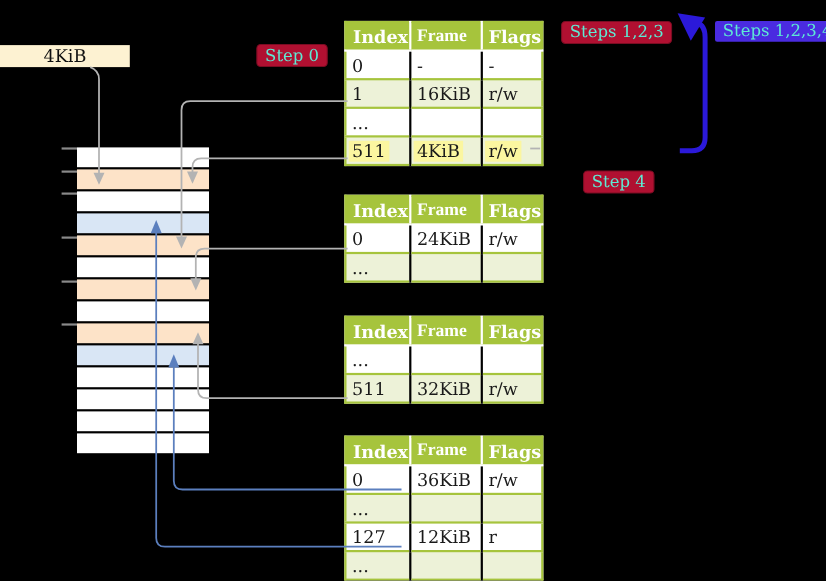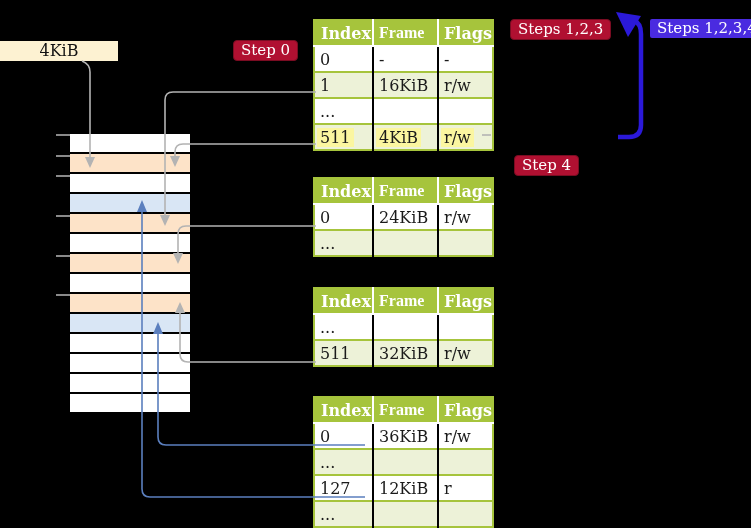--- a/index.html
+++ b/index.html
@@ -23,29 +23,29 @@
     position:relative;width:751px;height:528px;background:var(--c-bg);
     font-family:"DejaVu Serif", serif; overflow:hidden;
   }
   #overlay{position:absolute;left:0;top:0;z-index:6;pointer-events:none;}
 
   .box4kib{
     position:absolute;left:0;top:41px;width:118px;height:20px;z-index:3;
     background:var(--c-cream);color:#111;font-size:16px;line-height:20px;text-align:center;
   }
   .badge{
-    position:absolute;z-index:3;color:#ffffff;font-size:15px;line-height:17px;
+    position:absolute;z-index:3;color:#5eead4;font-size:15px;line-height:17px;
     padding:1px 7px;white-space:nowrap;
   }
   .badge.crimson{background:var(--c-crimson);border:1px solid var(--c-crimson_border);border-radius:4px;}
   .badge.blue{background:var(--c-bluebadge);border-radius:2px;}
   #b-step0{left:189px;top:40px;margin-left:44px;}
   #b-steps123{left:510px;top:19px;}
   #b-steps1234{left:650px;top:19px;}
-  #b-step4{left:514px;top:155px;}
+  #b-step4{left:530px;top:155px;}
 
   .mem-row{position:absolute;left:70px;width:120px;height:18px;background:#ffffff;z-index:2;}
   .mem-row[data-kind="pagetable"]{background:var(--c-pagetable);}
   .mem-row[data-kind="page"]{background:var(--c-page);}
 
   table.ptable{
     position:absolute;z-index:3;border-collapse:collapse;
     border:2px solid var(--c-headergreen);background:#ffffff;
     font-family:"DejaVu Serif", serif;
   }

